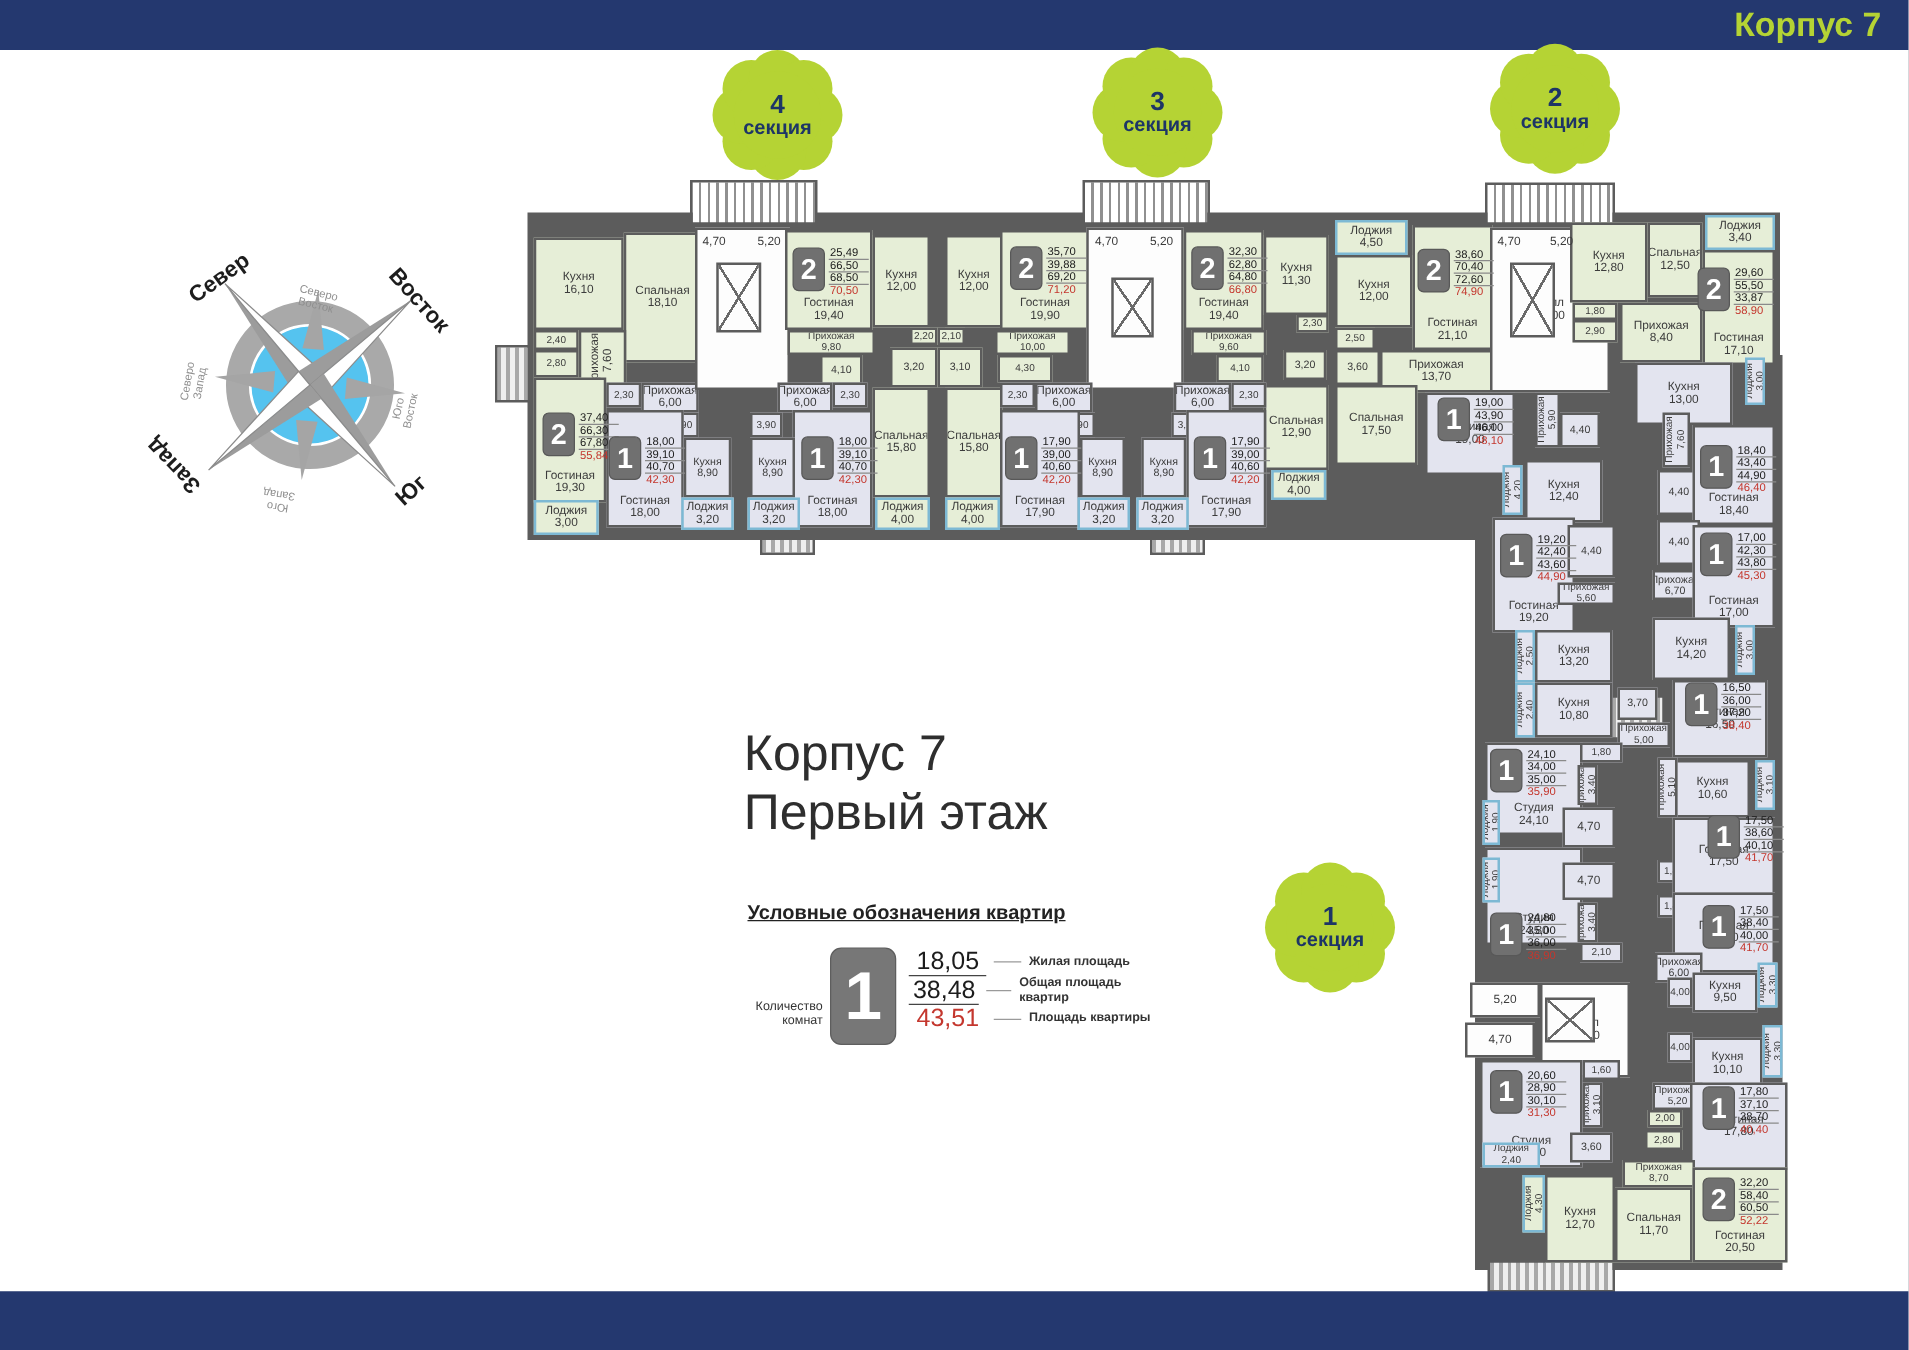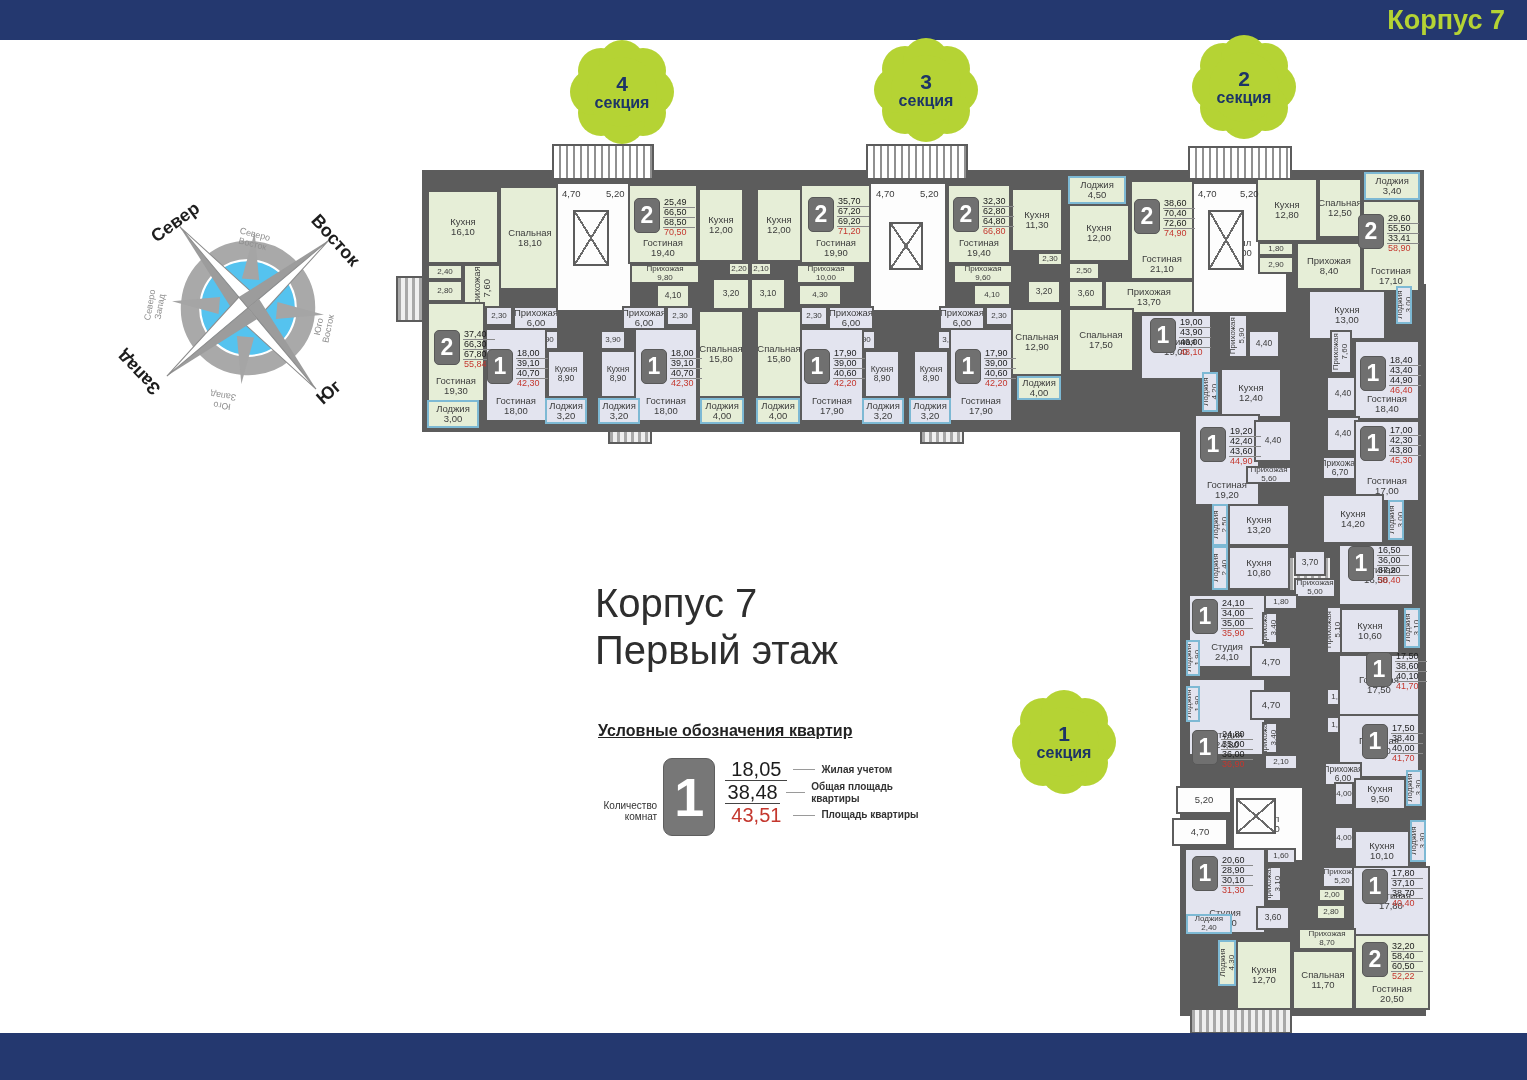--- a/index.html
+++ b/index.html
@@ -683,21 +683,21 @@
           <div>25,49</div>
           <div>66,50</div>
           <div>68,50</div>
           <div class="red">70,50</div>
         </div>
       </div>
       <div class="badge" style="left: 808px; top: 197px;">
         <div class="bnum">2</div>
         <div class="bvals">
           <div>35,70</div>
-          <div>67,20</div>
+          <div>39,88</div>
           <div>69,20</div>
           <div class="red">71,20</div>
         </div>
       </div>
       <div class="badge" style="left: 804px; top: 349px;">
         <div class="bnum">1</div>
         <div class="bvals">
           <div>17,90</div>
           <div>39,00</div>
           <div>40,60</div>
@@ -738,21 +738,21 @@
           <div>43,90</div>
           <div>46,00</div>
           <div class="red">48,10</div>
         </div>
       </div>
       <div class="badge" style="left: 1358px; top: 214px;">
         <div class="bnum">2</div>
         <div class="bvals">
           <div>29,60</div>
           <div>55,50</div>
-          <div>33,41</div>
+          <div>33,87</div>
           <div class="red">58,90</div>
         </div>
       </div>
       <div class="badge" style="left: 1360px; top: 356px;">
         <div class="bnum">1</div>
         <div class="bvals">
           <div>18,40</div>
           <div>43,40</div>
           <div>44,90</div>
           <div class="red">46,40</div>
@@ -922,26 +922,26 @@
     <div class="lg-title">Условные обозначения квартир</div>
     <div class="lg-body">
       <div class="lg-rooms-label">Количество комнат</div>
       <div class="lg-badge">
         <span>1</span>
       </div>
       <div class="lg-rows" id="lg-rows">
           <div class="lg-row">
             <span class="v">18,05</span>
             <span class="conn"></span>
-            <span class="l">Жилая учетом</span>
+            <span class="l">Жилая площадь</span>
           </div>
           <div class="lg-row">
             <span class="v">38,48</span>
             <span class="conn"></span>
-            <span class="l">Общая площадь квартиры</span>
+            <span class="l">Общая площадь квартир</span>
           </div>
           <div class="lg-row red">
             <span class="v">43,51</span>
             <span class="conn"></span>
             <span class="l">Площадь квартиры</span>
           </div>
         </div>
     </div>
   </div>
 

